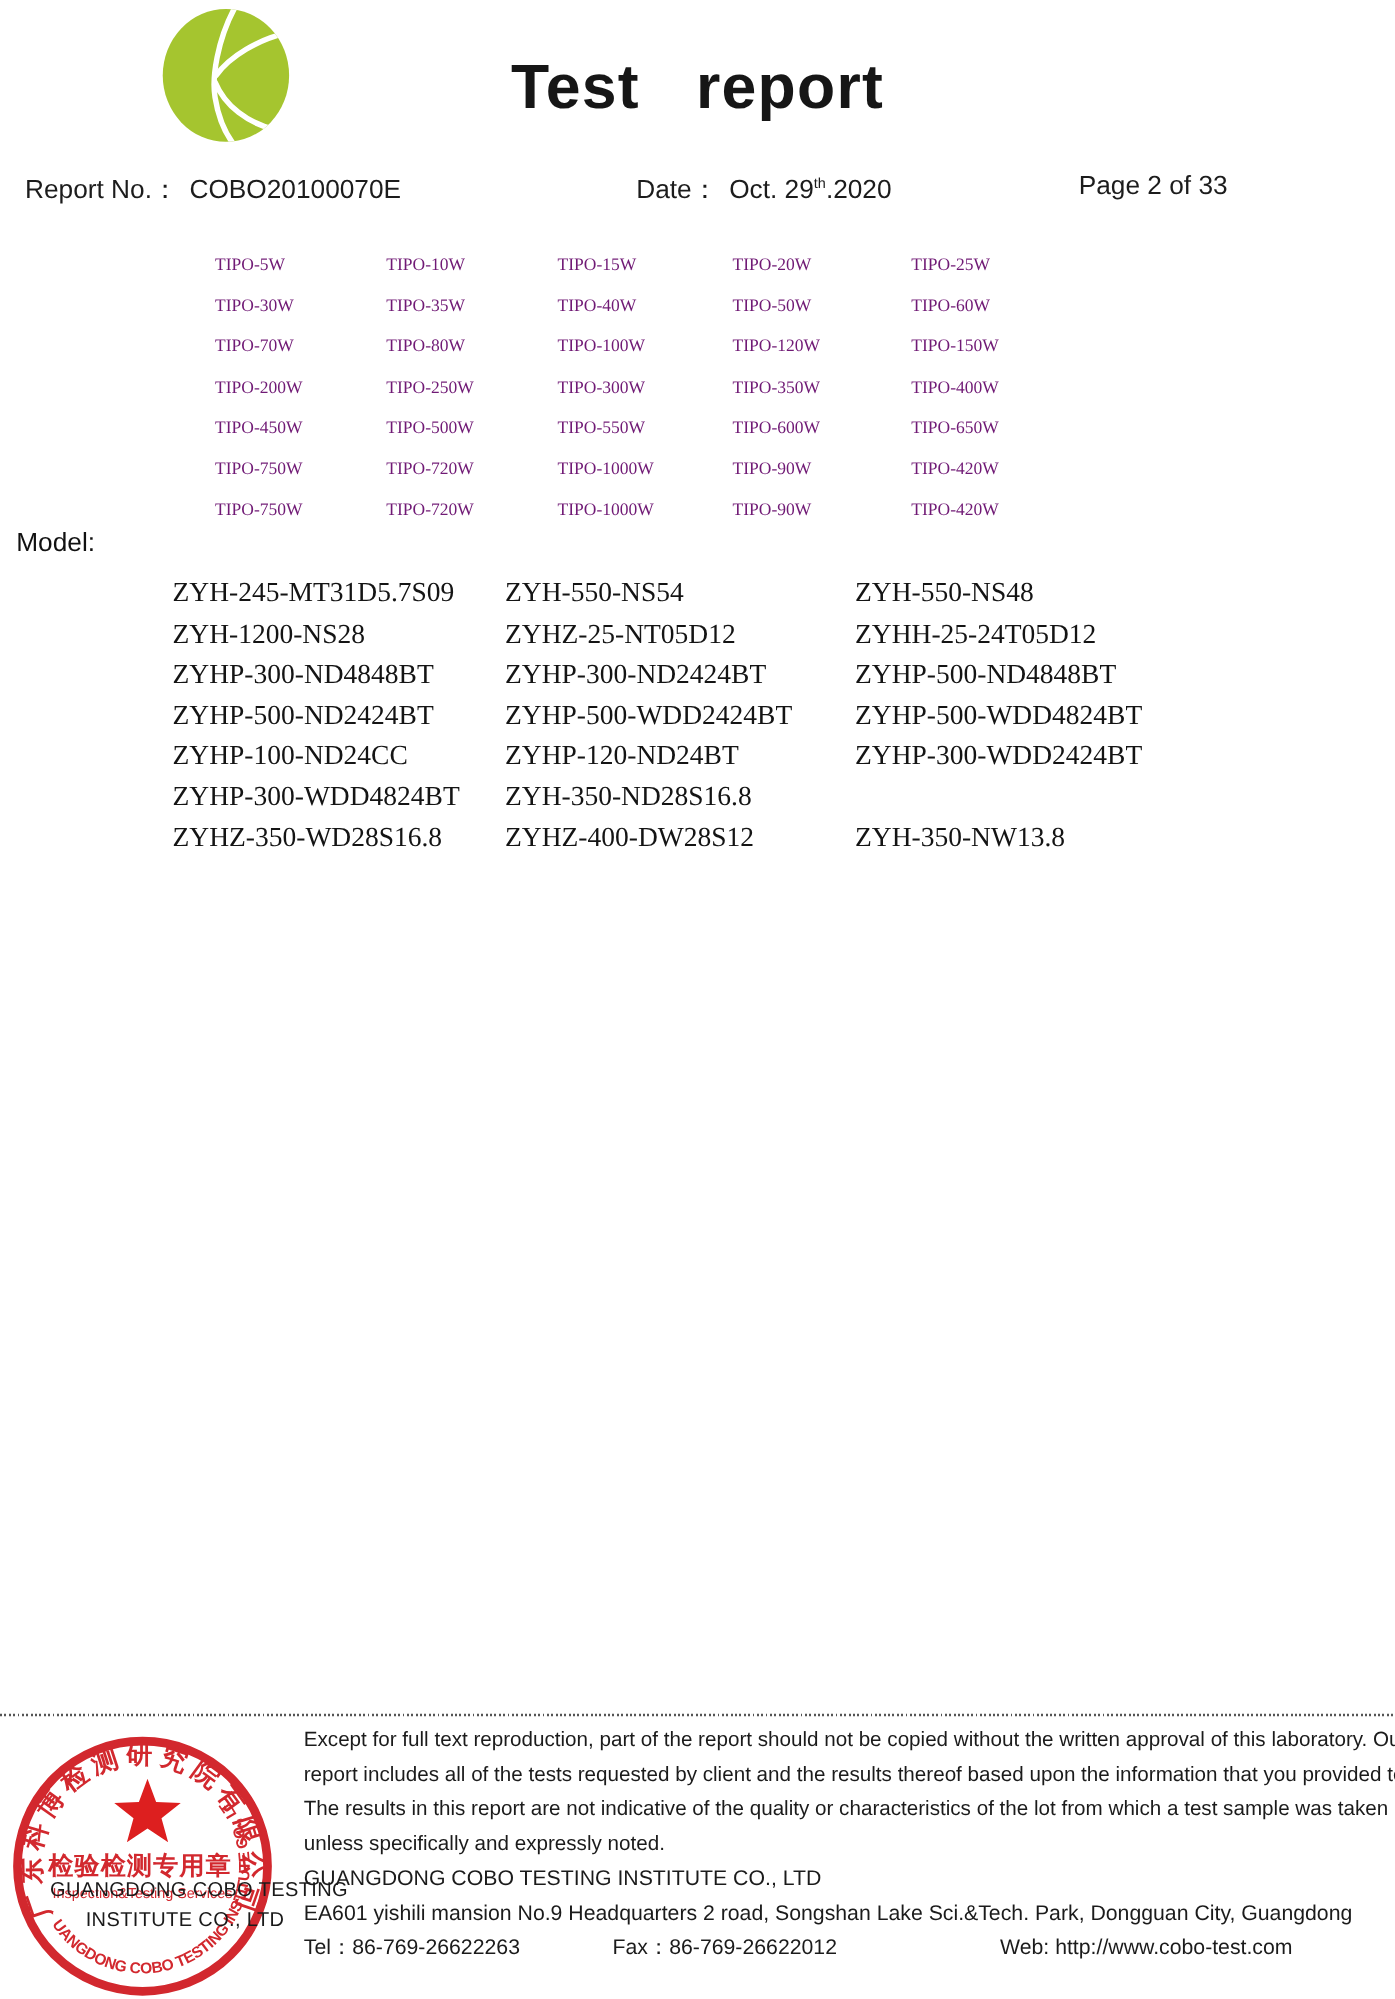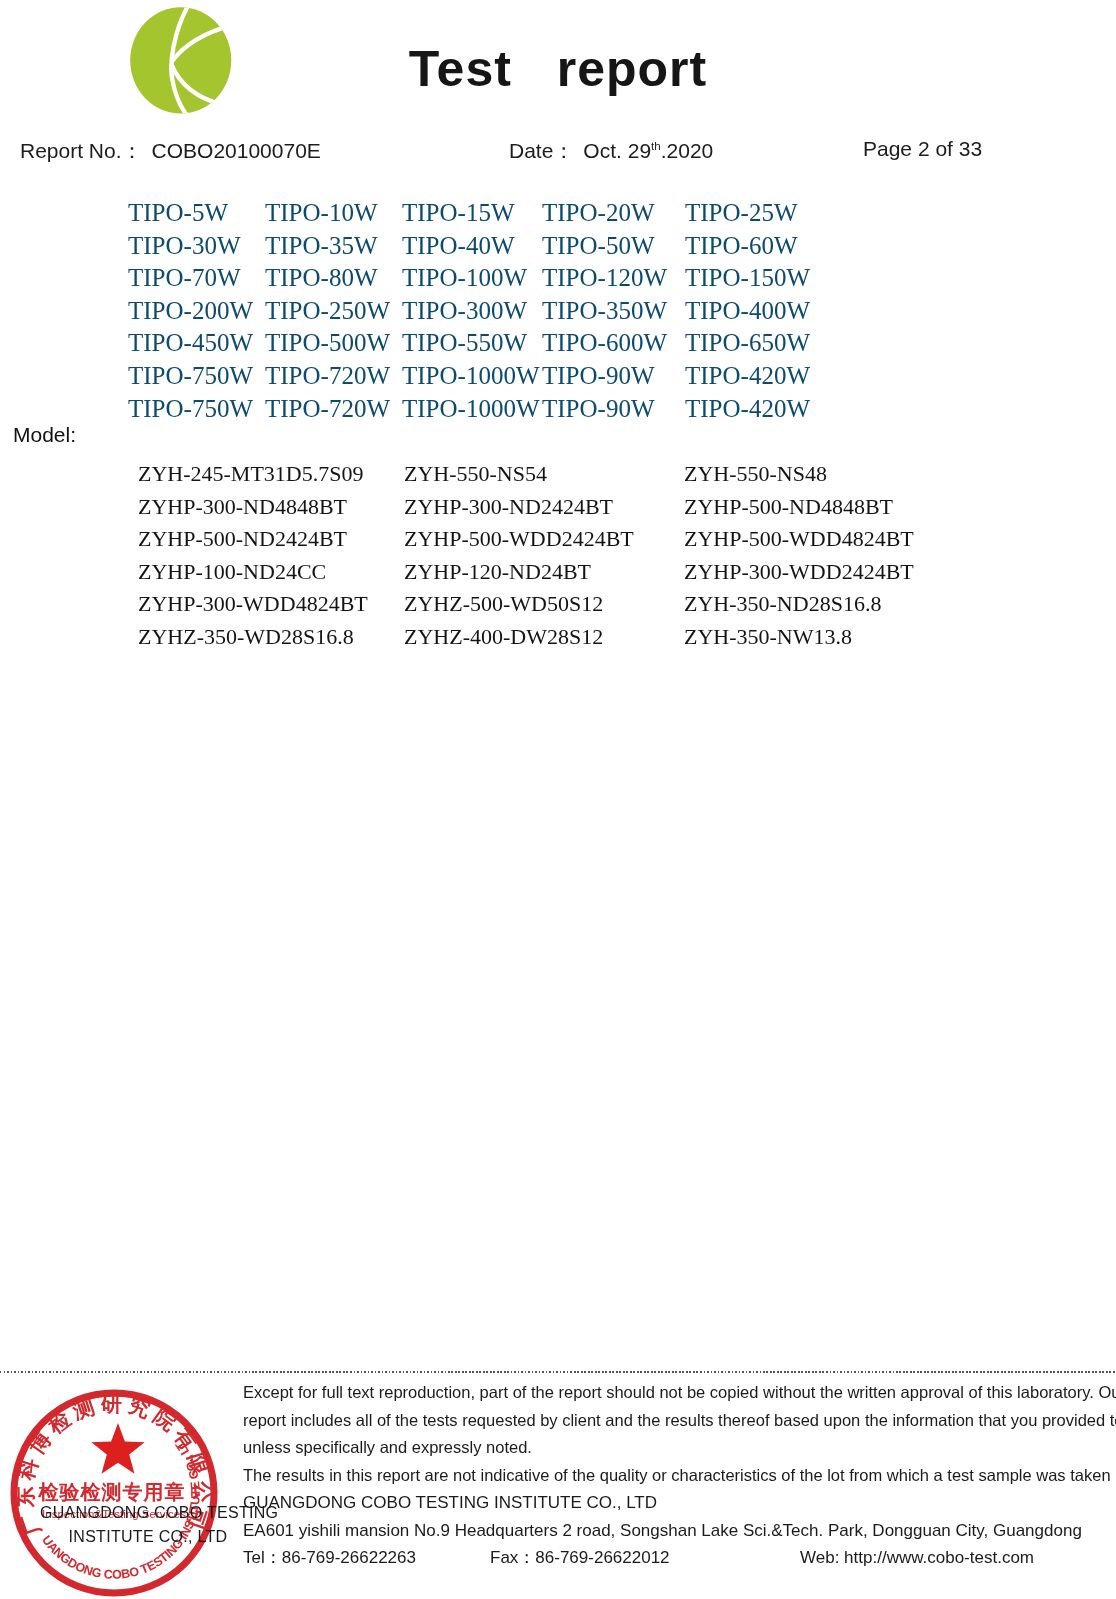--- a/index.html
+++ b/index.html
@@ -16,21 +16,21 @@
   .hdr{position:absolute;top:137px;font-size:21px;color:#1c1c1c;white-space:nowrap;}
   .hdr .v{margin-left:9px;}
   .hdr sup{font-size:0.55em;vertical-align:super;line-height:0;}
   .report-no{left:20px;}
   .date{left:509px;}
   .pageno{left:863px;}
   
   .model-label{position:absolute;left:13px;top:423px;font-size:21px;color:#111;}
   .model-lists{font-family:"Liberation Serif",serif;color:#141414;}
   .tipo-list{position:absolute;left:128px;top:197px;width:700px;}
-  .tipo-row{display:grid;grid-template-columns:137px 137px 140px 143px auto;line-height:32.6px;font-family:"Liberation Serif",serif;font-size:25px;color:#0c4a6e;}
+  .tipo-row{display:grid;grid-template-columns:137px 137px 140px 143px auto;line-height:32.6px;font-family:"Liberation Serif",serif;font-size:14px;color:#701a75;margin-left:44px;}
   .zyh-list{position:absolute;left:138px;top:458px;width:800px;}
   .zyh-row{display:grid;grid-template-columns:266px 280px auto;line-height:32.6px;font-family:"Liberation Serif",serif;font-size:22px;color:#141414;}
   
   .divider{
     position:absolute;left:0;top:1371px;width:1116px;height:2px;
     background:repeating-linear-gradient(to right,#555 0 1.5px,transparent 1.5px 3.5px);
   }
   .footer{position:absolute;left:243px;top:1379px;width:845px;font-size:16.5px;color:#1b1b1b;}
   .disc-line{line-height:27.5px;white-space:nowrap;}
   .fline{line-height:27.5px;white-space:nowrap;font-size:17px;}
@@ -130,54 +130,58 @@
       </div>
     </div>
 
   <div class="zyh-list model-lists">
       <div class="zyh-row">
         <span class="">ZYH-245-MT31D5.7S09</span>
         <span class="">ZYH-550-NS54</span>
         <span class="">ZYH-550-NS48</span>
       </div>
       <div class="zyh-row">
+        <span class="">ZYH-1200-NS28</span>
+        <span class="">ZYHZ-25-NT05D12</span>
+        <span class="">ZYHH-25-24T05D12</span>
+      </div>
+      <div class="zyh-row">
         <span class="">ZYHP-300-ND4848BT</span>
         <span class="">ZYHP-300-ND2424BT</span>
         <span class="">ZYHP-500-ND4848BT</span>
       </div>
       <div class="zyh-row">
         <span class="">ZYHP-500-ND2424BT</span>
         <span class="">ZYHP-500-WDD2424BT</span>
         <span class="">ZYHP-500-WDD4824BT</span>
       </div>
       <div class="zyh-row">
         <span class="">ZYHP-100-ND24CC</span>
         <span class="">ZYHP-120-ND24BT</span>
         <span class="">ZYHP-300-WDD2424BT</span>
       </div>
       <div class="zyh-row">
         <span class="">ZYHP-300-WDD4824BT</span>
-        <span class="">ZYHZ-500-WD50S12</span>
         <span class="">ZYH-350-ND28S16.8</span>
       </div>
       <div class="zyh-row">
         <span class="">ZYHZ-350-WD28S16.8</span>
         <span class="">ZYHZ-400-DW28S12</span>
         <span class="">ZYH-350-NW13.8</span>
       </div>
     </div>
 
   <div class="divider"></div>
 
   <div class="footer">
     <div>
         <div class="disc-line">Except for full text reproduction, part of the report should not be copied without the written approval of this laboratory. Our</div>
         <div class="disc-line">report includes all of the tests requested by client and the results thereof based upon the information that you provided to us.</div>
+        <div class="disc-line">The results in this report are not indicative of the quality or characteristics of the lot from which a test sample was taken</div>
         <div class="disc-line">unless specifically and expressly noted.</div>
-        <div class="disc-line">The results in this report are not indicative of the quality or characteristics of the lot from which a test sample was taken</div>
       </div>
     <div class="fline">GUANGDONG COBO TESTING INSTITUTE CO., LTD</div>
     <div class="fline">EA601 yishili mansion No.9 Headquarters 2 road, Songshan Lake Sci.&amp;Tech. Park, Dongguan City, Guangdong</div>
     <div class="fline contacts">
       <span class="tel"><span>Tel：</span><span>86-769-26622263</span></span><span class="fax"><span>Fax：</span><span>86-769-26622012</span></span><span class="web"><span>Web:</span> <span>http://www.cobo-test.com</span></span>
     </div>
   </div>
 
   <svg class="stamp" viewBox="0 0 212 212" aria-hidden="true">
     <circle class="ring" cx="106" cy="106" r="100"></circle>

